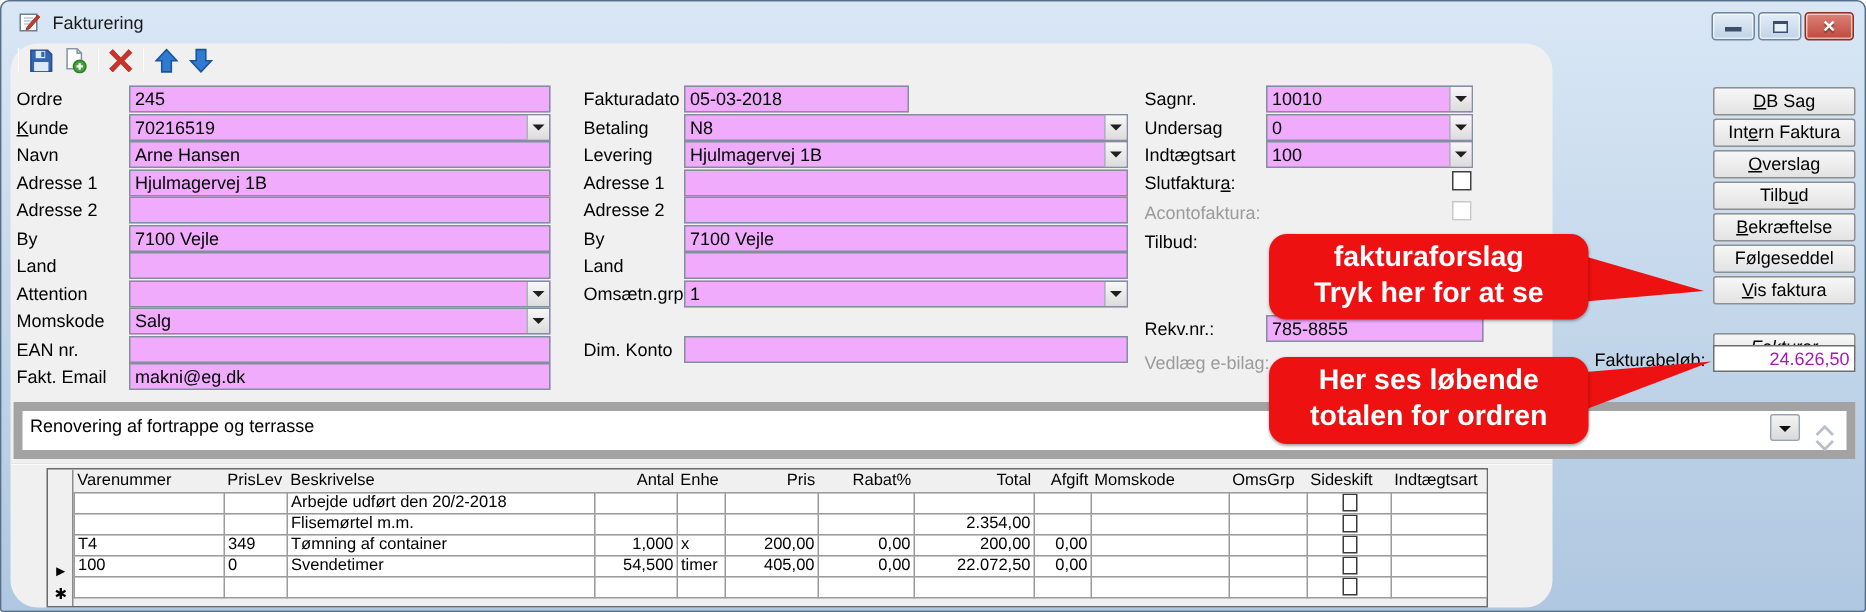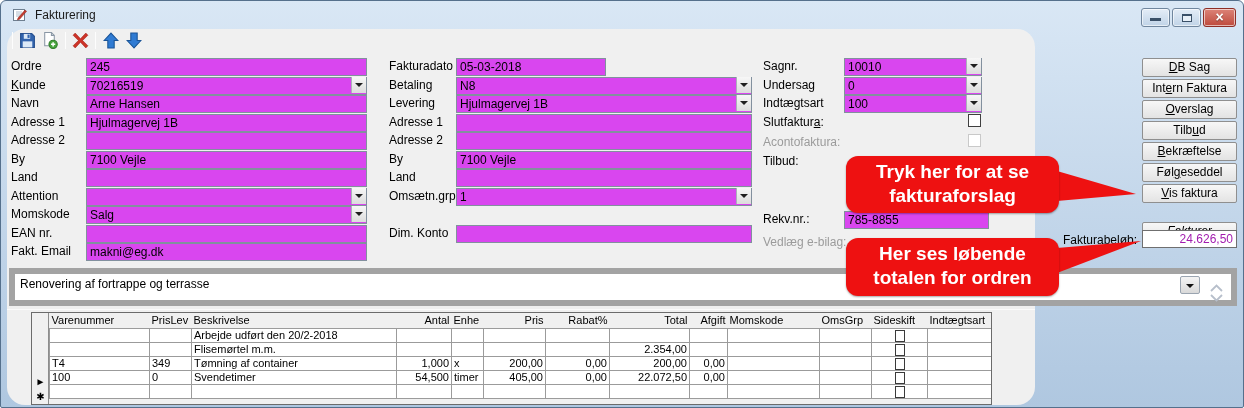--- a/index.html
+++ b/index.html
@@ -24,21 +24,21 @@
   
   .content { position:absolute; left:6px; top:28px; width:1028px; height:376px; background:#F0F0F0;border-radius:18px; }
   
   .toolbar { position:absolute; left:0; top:0; width:100%; height:24px; }
   .tsep { position:absolute; top:3px; width:1px; height:17px; background:#C3C3C3; border-right:1px solid #FDFDFD; }
   .tico { position:absolute; top:3px; width:18px; height:18px; cursor:pointer; }
   
   .lbl { position:absolute; font-size:12px; color:#000; white-space:nowrap; }
   .lbl.gray { color:#9B9B9B; }
   .fld { position:absolute; height:18px; }
-  .fld input { width:100%; height:18px; border:1px solid #82909E; background:#d946ef; font:12px "Liberation Sans",sans-serif; padding:0 3px; color:#000; }
+  .fld input { width:100%; height:18px; border:1px solid #82909E; background:#f0abfc; font:12px "Liberation Sans",sans-serif; padding:0 3px; color:#000; }
   .fld.hasdd input { padding-right:18px; }
   .dd { position:absolute; right:1px; top:1px; bottom:1px; width:15px;
         background:linear-gradient(#F7F7F7,#DCDCDC); border-left:1px solid #AAB2BA; cursor:pointer; }
   .dd::after { content:""; position:absolute; left:3px; top:6px; border:4px solid transparent; border-top-color:#1F1F1F; }
   .cb { position:absolute; width:13px; height:13px; background:#fff; border:1px solid #3F3F3F; cursor:pointer; }
   .cb.dis { border-color:#C9C9C9; cursor:default; }
   
   .abtn { position:absolute; left:1135px; width:95px; height:19px; border:1px solid #8F8F8F; border-radius:2px;
           background:linear-gradient(#F7F7F7,#E3E3E3); font-size:12px; color:#000; text-align:center; line-height:17px; cursor:pointer; }
   .totlbl { position:absolute; left:980px; top:204px; width:150px; text-align:right; font-size:12px; }
@@ -364,22 +364,22 @@
         </tbody>
       </table>
     </div>
 
     <svg class="tails">
       <polygon points="1050,142 1129,165 1050,172" fill="#EE1111"></polygon>
       <polygon points="1050,219 1134,212 1050,244" fill="#EE1111"></polygon>
     </svg>
 
     <div class="callout" style="top:127px;height:57px;">
+      <div>fakturaforslag</div>
       <div>Tryk her for at se</div>
-      <div>fakturaforslag</div>
     </div>
     <div class="callout" style="top:209px;height:58px;">
       <div>Her ses løbende</div>
       <div>totalen for ordren</div>
     </div>
 
   </div>
 </div>
 
 </body></html>

